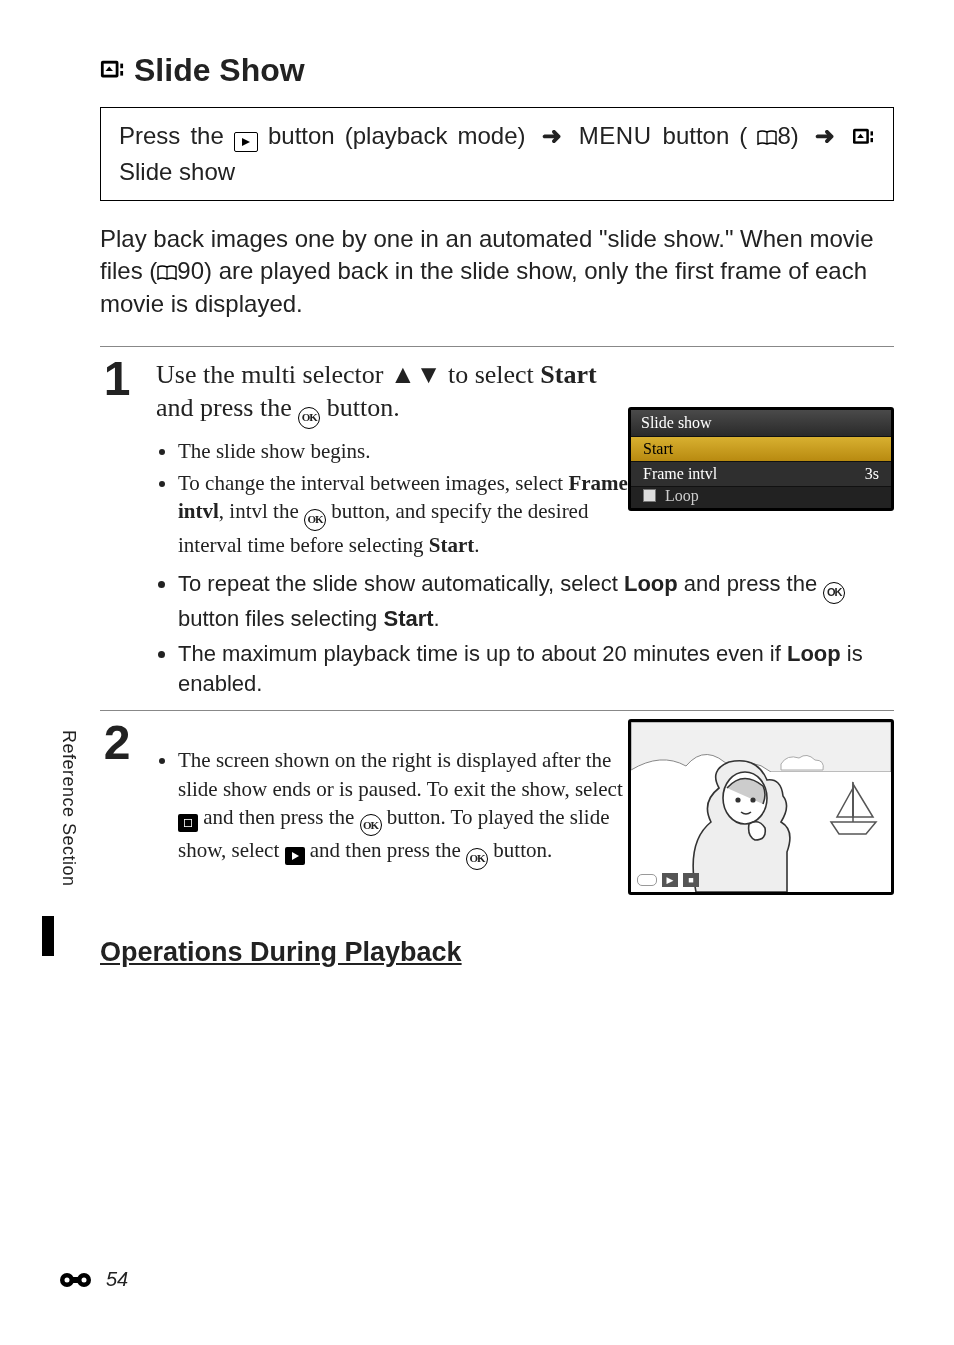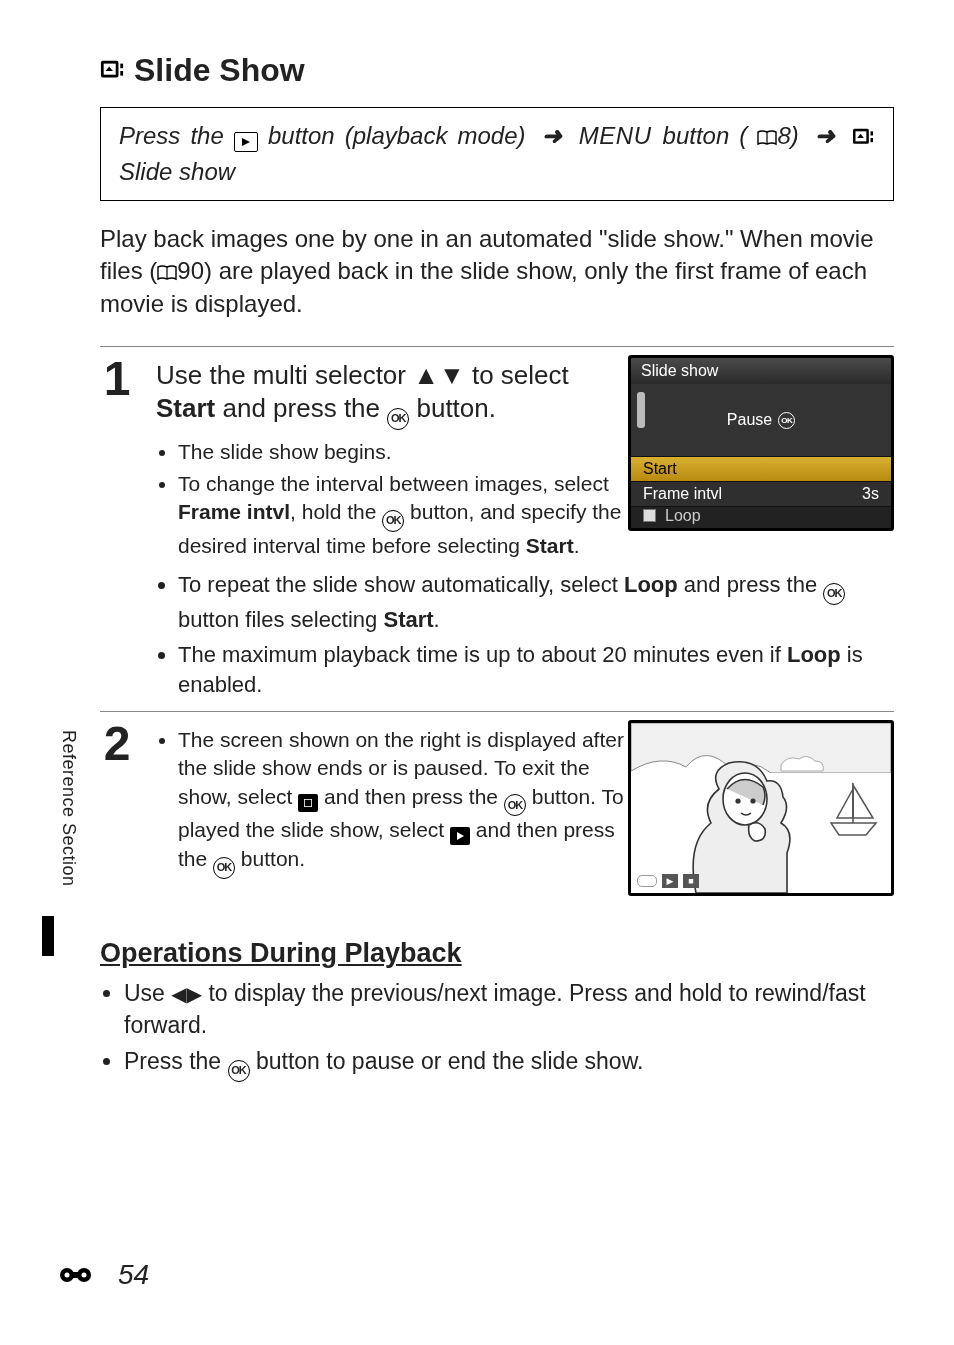--- a/index.html
+++ b/index.html
@@ -31,26 +31,26 @@
     top: 730px;
     font-size: 18px;
     writing-mode: vertical-rl;
     letter-spacing: 0.5px;
   }
   
   .page-num {
     position: absolute;
     left: 58px;
     bottom: 54px;
-    font-size: 28px;
+    font-size: 20px;
     font-style: italic;
     font-weight: 500;
     display: flex;
     align-items: center;
-    gap: 18px;
+    gap: 6px;
   }
   .link-icon {
     display: inline-flex;
     align-items: center;
     margin-right: 2px;
   }
   
   h1 {
     font-size: 32px;
     font-weight: 700;
@@ -59,21 +59,20 @@
     align-items: center;
     gap: 10px;
   }
   .nav-box {
     border: 1.5px solid #000;
     padding: 10px 18px;
     font-size: 24px;
     line-height: 1.5;
     margin-bottom: 22px;
     text-align: justify;
-    font-style: italic;
   }
   .nav-box .arrow { font-weight: bold; margin: 0 6px; }
   .intro {
     font-size: 24px;
     line-height: 1.35;
     margin-bottom: 26px;
   }
   .sep {
     border: none;
     border-top: 1px solid #888;
@@ -95,21 +94,22 @@
   .step-body {
     flex: 1;
   }
   .step-title {
     font-size: 26px;
     line-height: 1.25;
     margin: 4px 0 8px 0;
   }
   .step-row {
     display: flex;
-    align-items: flex-start;
+    align-items: center;
+    font-family: Liberation Serif, serif;
   }
   .step-text-col {
     flex: 1;
   }
   .bullets {
     list-style: disc;
     padding-left: 22px;
     margin: 6px 0 0 0;
   }
   .bullets li {
@@ -368,32 +368,27 @@
     <div class="step-num">1</div>
     <div class="step-body">
       <div class="step-row">
         <div class="step-text-col">
           <div class="step-title">
             <span>Use the multi selector </span><span>▲▼</span><span> to select </span><b>Start</b><span> and press the </span><span class="ico ico-ok">OK</span><span> button.</span>
           </div>
           <ul class="bullets">
             <li>The slide show begins.</li>
             <li>
-              <span>To change the interval between images, select </span><b>Frame intvl</b><span>, hold the </span><span class="ico ico-ok">OK</span><span> button, and specify the desired interval time before selecting </span><b>Start</b><span>.</span>
+              <span>To change the interval between images, select </span><b>Frame intvl</b><span>, intvl the </span><span class="ico ico-ok">OK</span><span> button, and specify the desired interval time before selecting </span><b>Start</b><span>.</span>
             </li>
           </ul>
         </div>
 
         <div class="menu-shot">
           <div class="menu-titlebar">Slide show</div>
-          <div class="menu-mid">
-            <div class="side-stub"></div>
-            <span>Pause</span>
-            <span class="ico-ok-white">OK</span>
-          </div>
           <div class="menu-row sel">
             <span>Start</span>
           </div>
           <div class="menu-row">
             <span>Frame intvl</span>
             <span>3s</span>
           </div>
           <div class="menu-row narrow">
             <span class="loop-check"></span>
             <span>Loop</span>
@@ -464,22 +459,14 @@
             <span class="pill"></span>
             <span class="sq">▶</span>
             <span class="sq">■</span>
           </div>
         </div>
       </div>
     </div>
   </div>
 
   <div class="h2">Operations During Playback</div>
-  <ul class="ops-bullets">
-    <li>
-      <span>Use </span><span style="font-size:20px;">◀▶</span><span> to display the previous/next image. Press and hold to rewind/fast forward.</span>
-    </li>
-    <li>
-      <span>Press the </span><span class="ico ico-ok">OK</span><span> button to pause or end the slide show.</span>
-    </li>
-  </ul>
 
 </div>
 
 </body></html>

